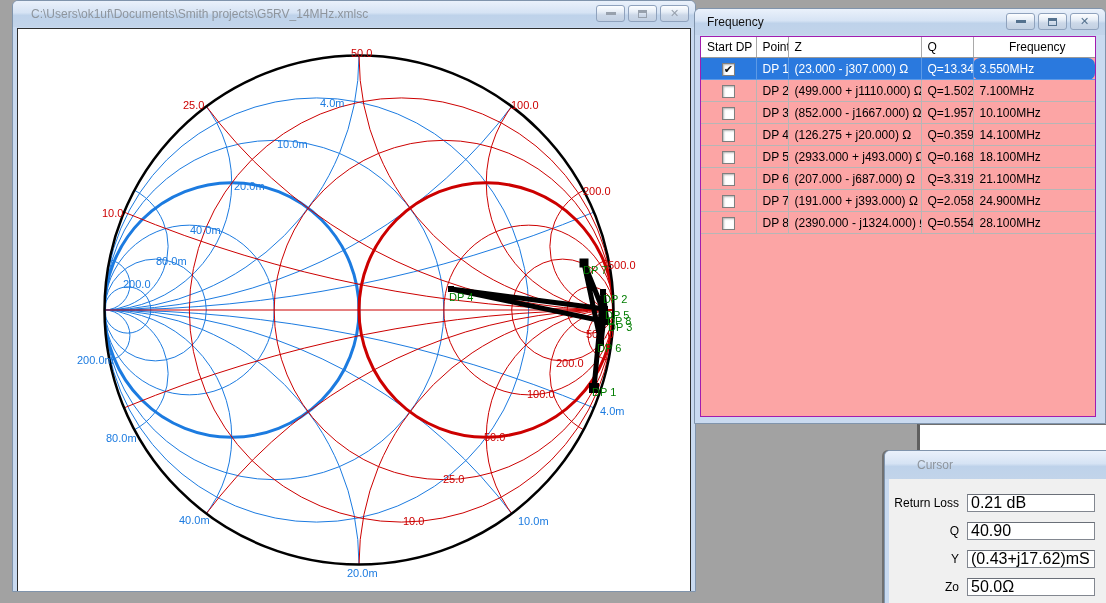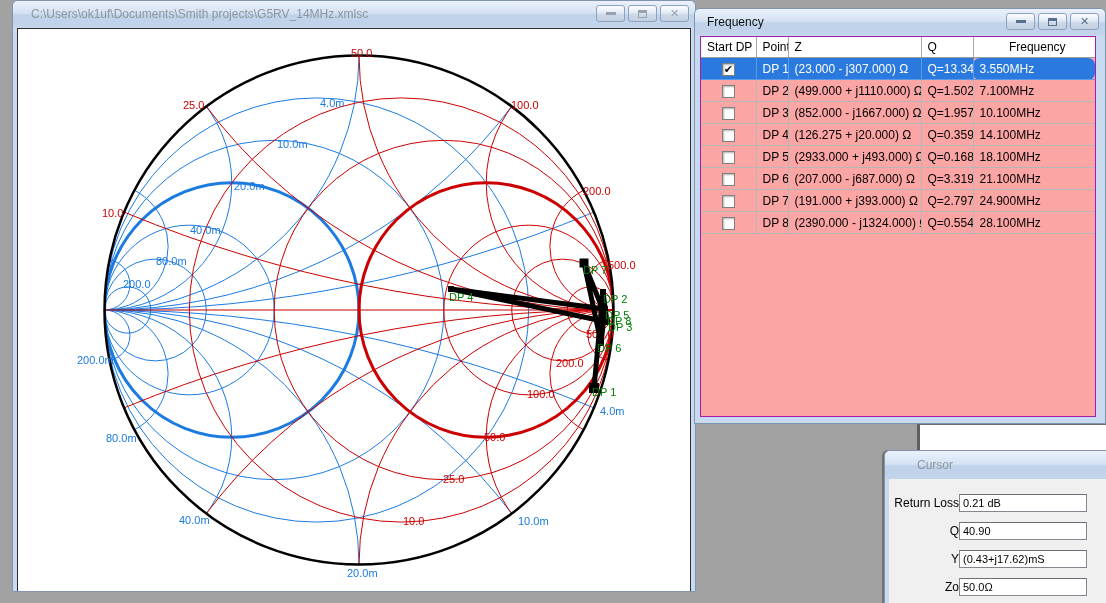--- a/index.html
+++ b/index.html
@@ -75,25 +75,25 @@
   
   #win-frag{
     position:absolute;left:917px;top:424px;width:189px;height:26px;
     background:#fff;border-left:3px solid #5f5f5f;border-top:1px solid #6f6f6f;box-sizing:border-box;
   }
 
   
   #win-cursor{left:884px;top:450px;width:230px;height:160px;box-shadow:-2px 0 0 rgba(80,80,80,.6);}
   #cursor-body{position:absolute;left:4px;right:0;top:28px;bottom:0;background:#f0f0f0;padding-top:15px;box-sizing:border-box;}
   .f-row{display:flex;align-items:center;height:18px;margin-bottom:10px;}
-  .f-label{width:70px;text-align:right;flex:none;color:#000;}
+  .f-label{width:70px;text-align:right;padding-right:8px;flex:none;color:#000;}
   .f-input{
     width:128px;height:18px;box-sizing:border-box;flex:none;
     background:#fff;border:1px solid #828790;border-top-color:#6a6f78;
-    font-family:"Liberation Sans",sans-serif;font-size:11px;color:#000;
+    font-family:"Liberation Sans",sans-serif;font-size:16px;color:#000;
     padding:0 3px;
   }
   #win-cursor .titlebar{height:28px;}
 </style>
 </head>
 <body>
 
 <div class="window" id="win-chart">
   <div class="titlebar">
     <span class="title inactive">C:\Users\ok1uf\Documents\Smith projects\G5RV_14MHz.xmlsc</span>
@@ -284,21 +284,21 @@
             <td><span class="cb"></span></td>
             <td>DP 6</td>
             <td>(207.000 - j687.000) Ω</td>
             <td>Q=3.319</td>
             <td>21.100MHz</td>
           </tr>
           <tr>
             <td><span class="cb"></span></td>
             <td>DP 7</td>
             <td>(191.000 + j393.000) Ω</td>
-            <td>Q=2.797</td>
+            <td>Q=2.058</td>
             <td>24.900MHz</td>
           </tr>
           <tr>
             <td><span class="cb"></span></td>
             <td>DP 8</td>
             <td>(2390.000 - j1324.000) Ω</td>
             <td>Q=0.554</td>
             <td>28.100MHz</td>
           </tr>
         </tbody>

